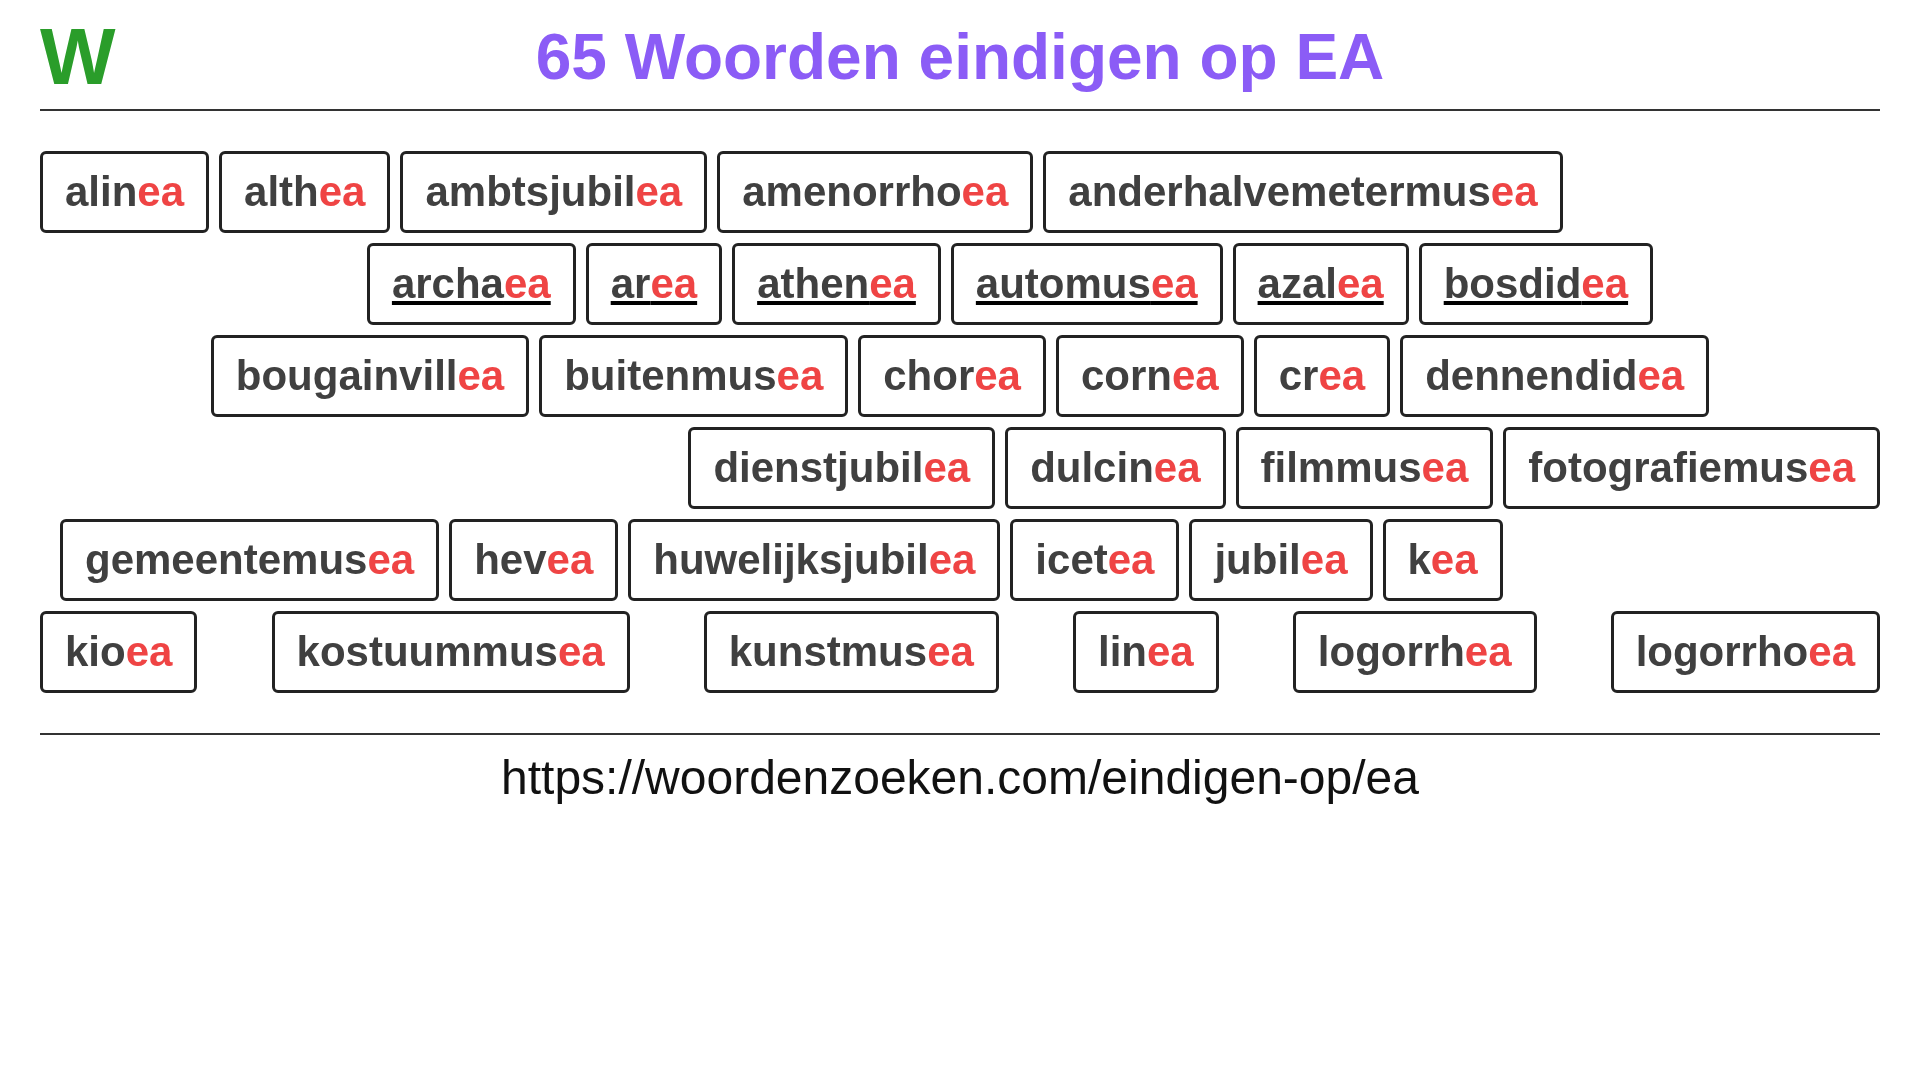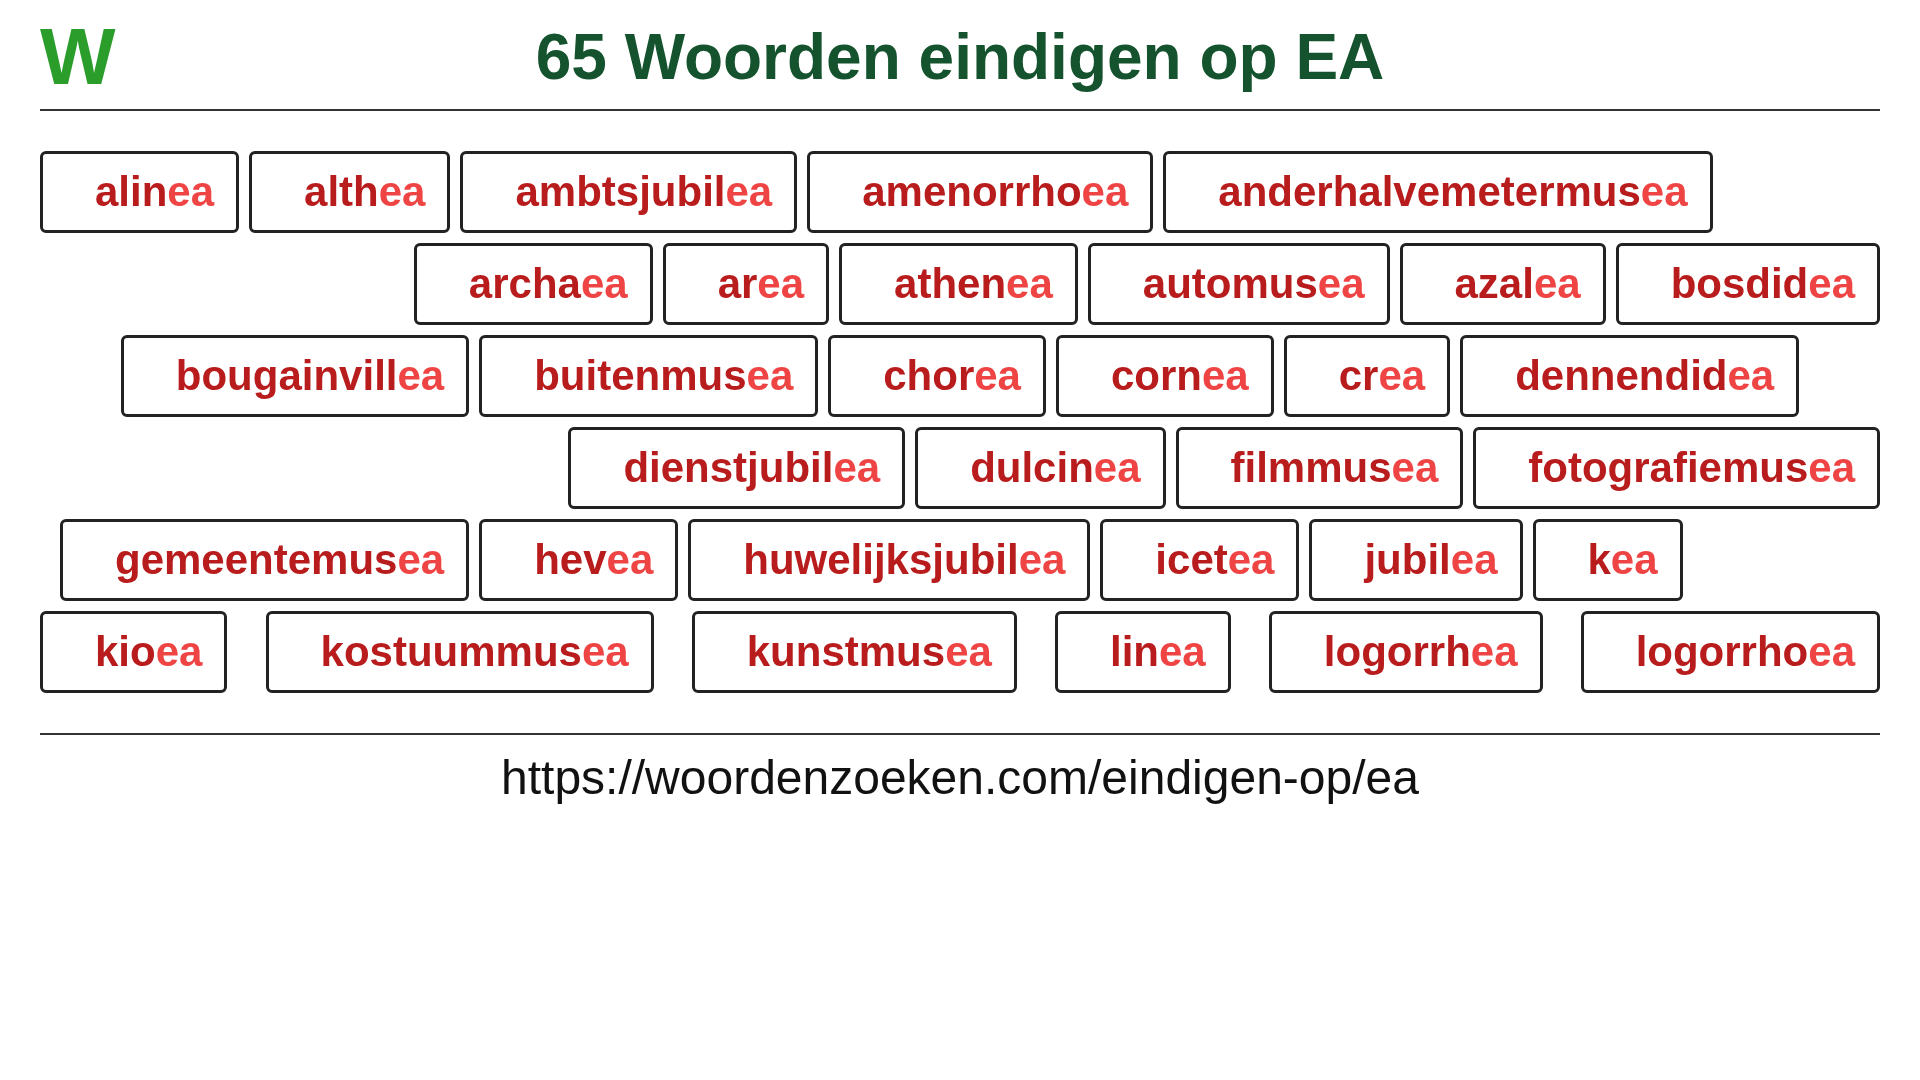--- a/index.html
+++ b/index.html
@@ -30,60 +30,59 @@
       left: 0;
       font-size: 80px;
       font-weight: 900;
       color: #2a9d2a;
       line-height: 1;
     }
 
     .main-title {
       font-size: 64px;
       font-weight: 900;
-      color: #14532d;
+      color: #8b5cf6;
       text-align: center;
     }
 
     .words-container {
       width: 100%;
       display: flex;
       flex-direction: column;
       gap: 10px;
       padding: 10px 0;
     }
 
     .word-row {
       display: flex;
       flex-direction: row;
       gap: 10px;
       align-items: center;
     }
 
     .word-row.row1 { justify-content: flex-start; }
-    .word-row.row2 { justify-content: flex-end; padding-left: 100px; }
+    .word-row.row2 { justify-content: center; padding-left: 100px; text-decoration: underline; }
     .word-row.row3 { justify-content: center; }
     .word-row.row4 { justify-content: flex-end; padding-left: 100px; }
     .word-row.row5 { justify-content: flex-start; padding-left: 20px; }
     .word-row.row6 { justify-content: space-between; }
 
     .word-box {
       border: 3px solid #222;
       border-radius: 6px;
       padding: 14px 22px;
       font-size: 42px;
       font-weight: 700;
       display: inline-flex;
       align-items: center;
       white-space: nowrap;
     }
 
     .word-box .base {
-      color: #b91c1c;
-      margin-left: 30px;
+      color: #404040;
     }
 
     .word-box .suffix {
       color: #ef4444;
     }
 
     .footer {
       margin-top: 30px;
       padding-top: 15px;
       border-top: 2px solid #333;

